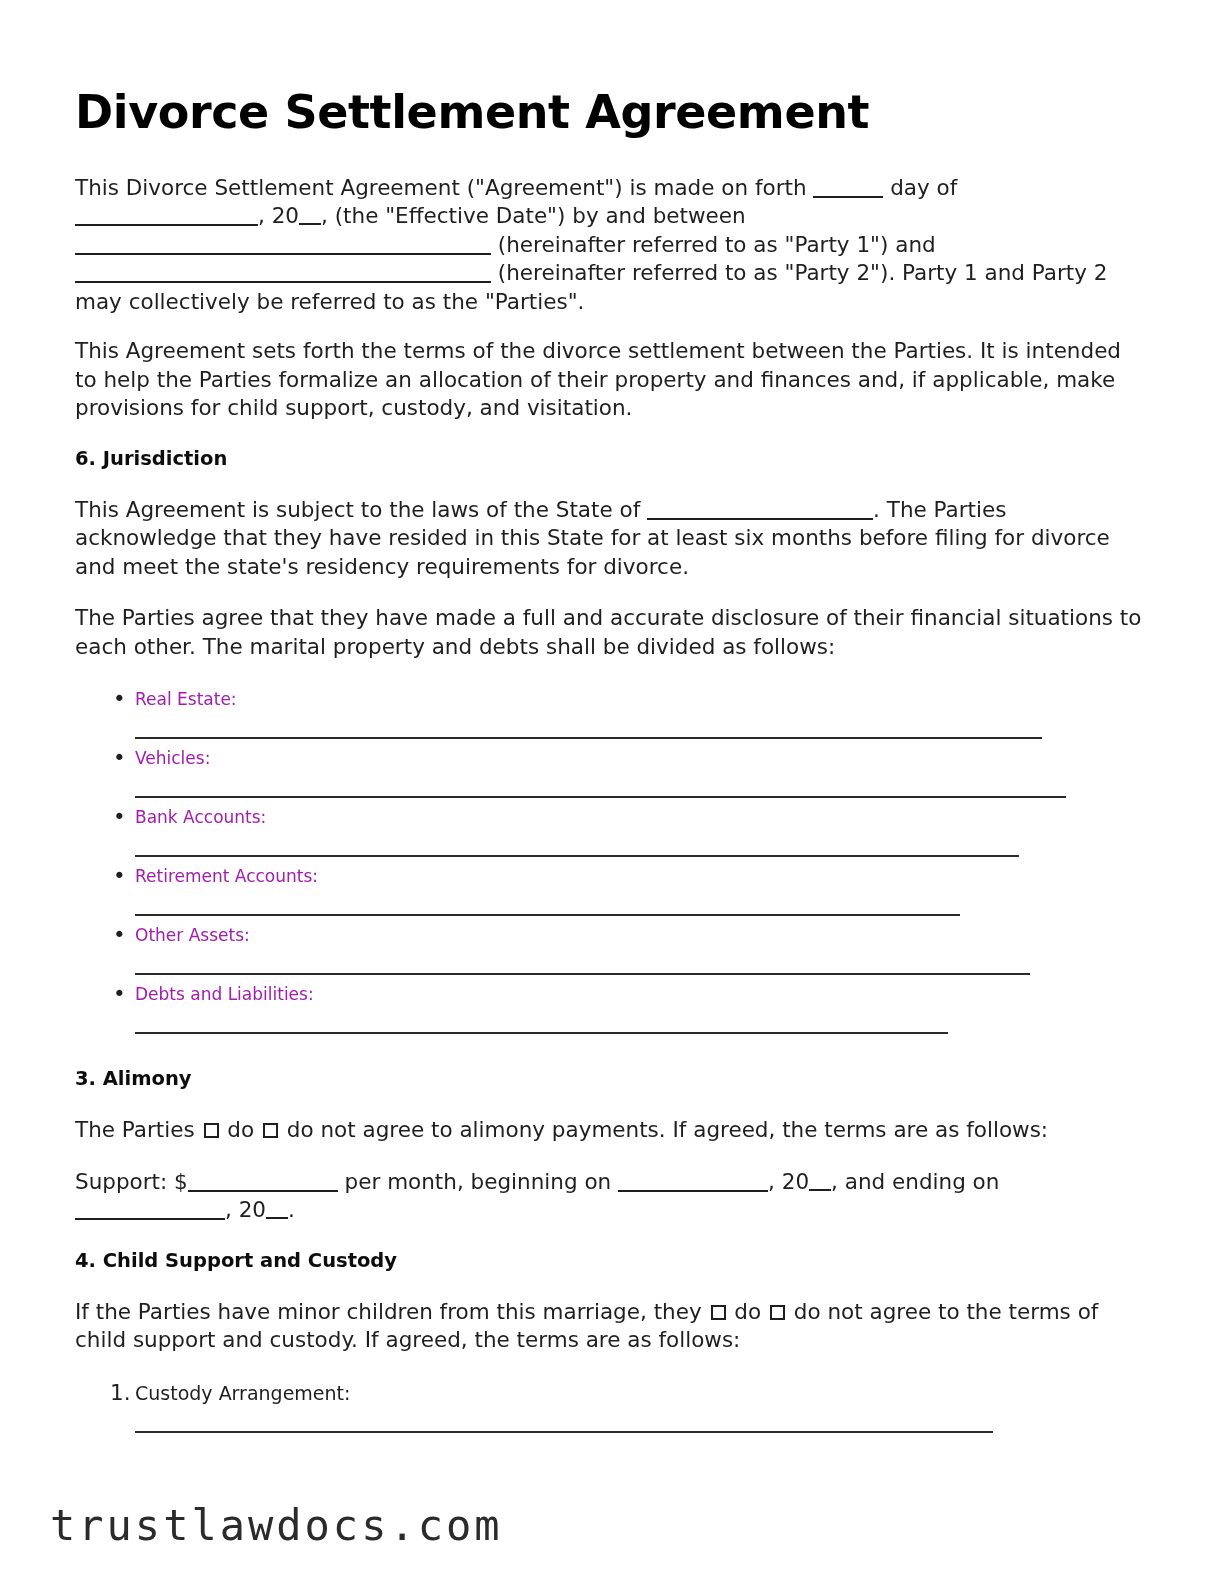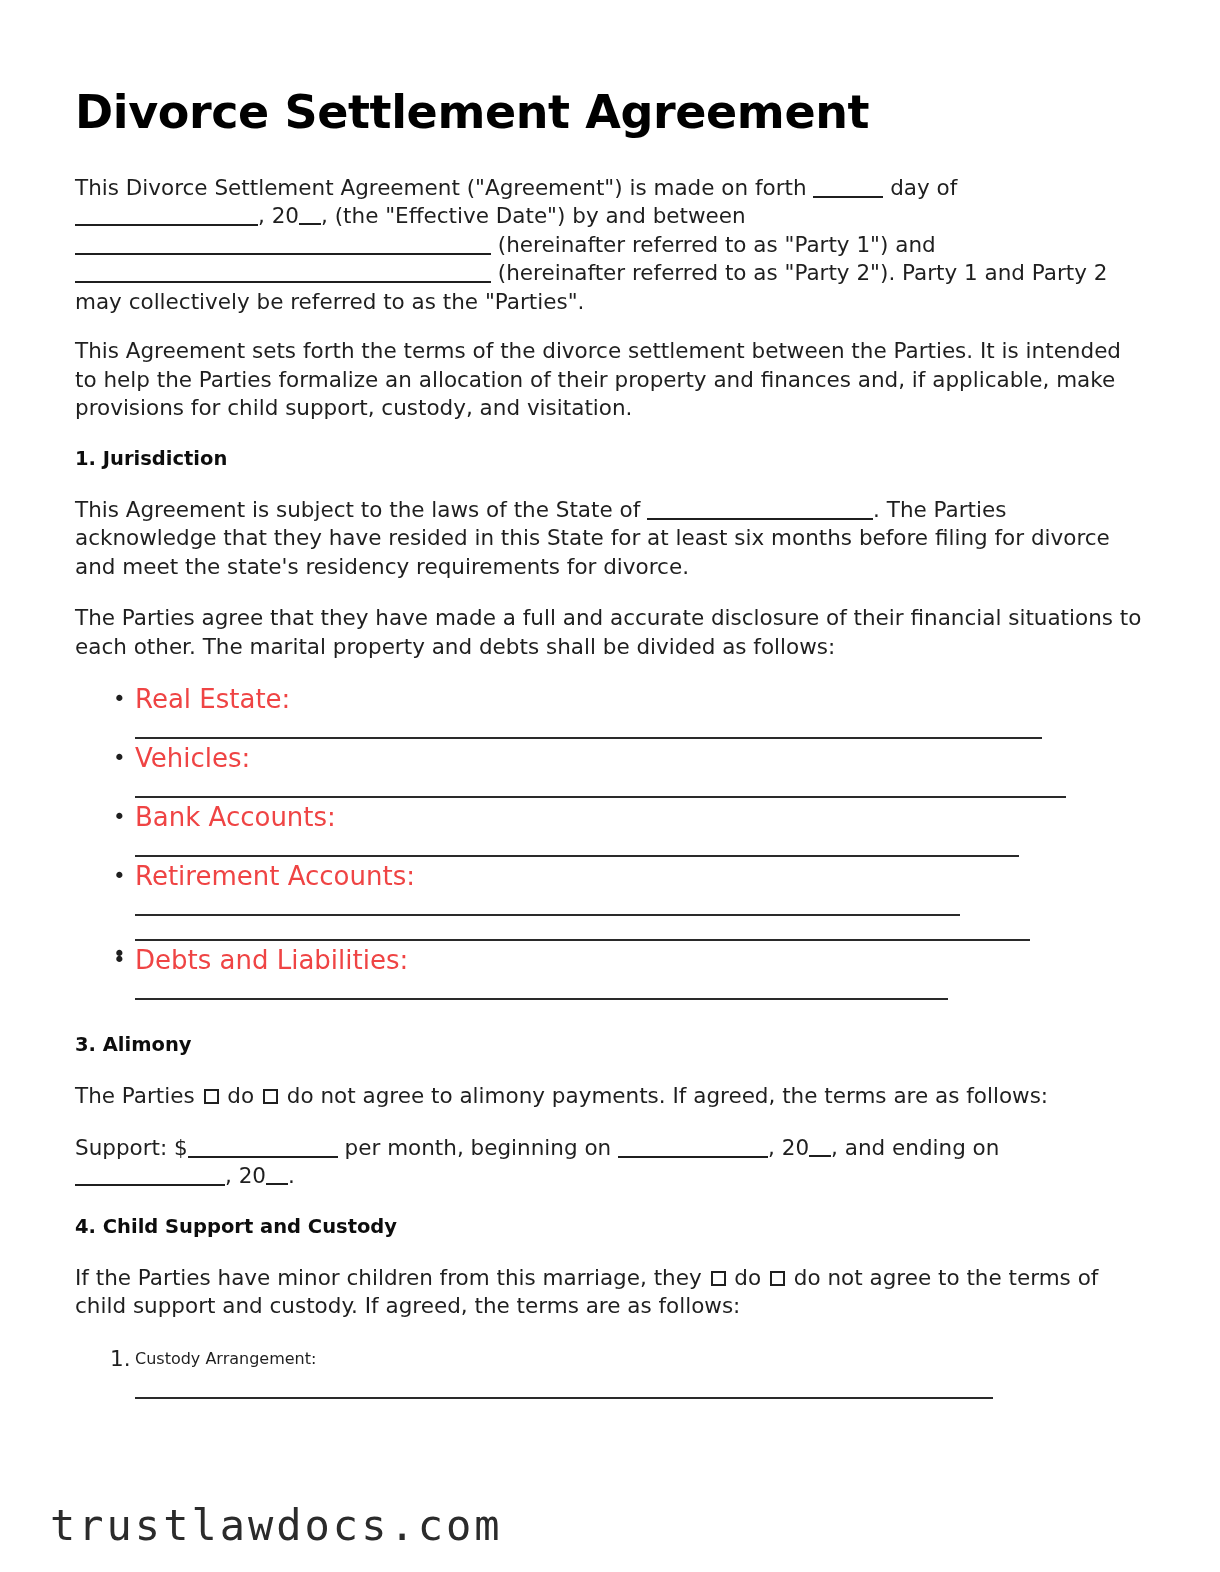--- a/index.html
+++ b/index.html
@@ -111,23 +111,23 @@
   .bullet-item .dot {
     position: absolute;
     left: 38px;
     top: 0;
     font-size: 21.5px;
     line-height: 30px;
     color: #1f1f1f;
   }
 
   .bullet-item .item-label {
-    font-size: 26px;
-    line-height: 30px;
-    color: #ef4444;
+    font-size: 17px;
+    line-height: 30px;
+    color: #a21caf;
     display: block;
   }
 
   .bullet-item .fill-rule {
     display: block;
     height: 2px;
     background: #2a2a2a;
     margin-top: 23px;
     margin-bottom: 4px;
   }
@@ -147,21 +147,21 @@
   .num-item .num {
     position: absolute;
     left: 35px;
     top: 0;
     font-size: 21.5px;
     line-height: 30px;
     color: #1f1f1f;
   }
 
   .num-item .item-label {
-    font-size: 16px;
+    font-size: 19px;
     line-height: 30px;
     color: #1f1f1f;
     display: block;
   }
 
   .num-item .fill-rule {
     display: block;
     height: 2px;
     background: #2a2a2a;
     margin-top: 23px;
@@ -197,21 +197,21 @@
       <br>
       <span class="blank blank-xxl"></span>
       <span>(hereinafter referred to as "Party 1") and</span>
       <br>
       <span class="blank blank-xxl"></span>
       <span>(hereinafter referred to as "Party 2"). Party 1 and Party 2 may collectively be referred to as the "Parties".</span>
     </p>
 
     <p class="para">This Agreement sets forth the terms of the divorce settlement between the Parties. It is intended to help the Parties formalize an allocation of their property and finances and, if applicable, make provisions for child support, custody, and visitation.</p>
 
-    <h2 class="section-heading">1. Jurisdiction</h2>
+    <h2 class="section-heading">6. Jurisdiction</h2>
 
     <p class="para">
       <span>This Agreement is subject to the laws of the State of</span>
       <span class="blank blank-xl"></span><span>. The Parties acknowledge that they have resided in this State for at least six months before filing for divorce and meet the state's residency requirements for divorce.</span>
     </p>
 
 
     <p class="para">The Parties agree that they have made a full and accurate disclosure of their financial situations to each other. The marital property and debts shall be divided as follows:</p>
 
     <ul class="bullet-list">
@@ -230,20 +230,21 @@
         <span class="item-label">Bank Accounts:</span>
         <span class="fill-rule" style="width: 884px;"></span>
       </li>
       <li class="bullet-item">
         <span class="dot">•</span>
         <span class="item-label">Retirement Accounts:</span>
         <span class="fill-rule" style="width: 825px;"></span>
       </li>
       <li class="bullet-item">
         <span class="dot">•</span>
+        <span class="item-label">Other Assets:</span>
         <span class="fill-rule" style="width: 895px;"></span>
       </li>
       <li class="bullet-item">
         <span class="dot">•</span>
         <span class="item-label">Debts and Liabilities:</span>
         <span class="fill-rule" style="width: 813px;"></span>
       </li>
     </ul>
 
     <h2 class="section-heading" style="margin-top:32px;">3. Alimony</h2>

